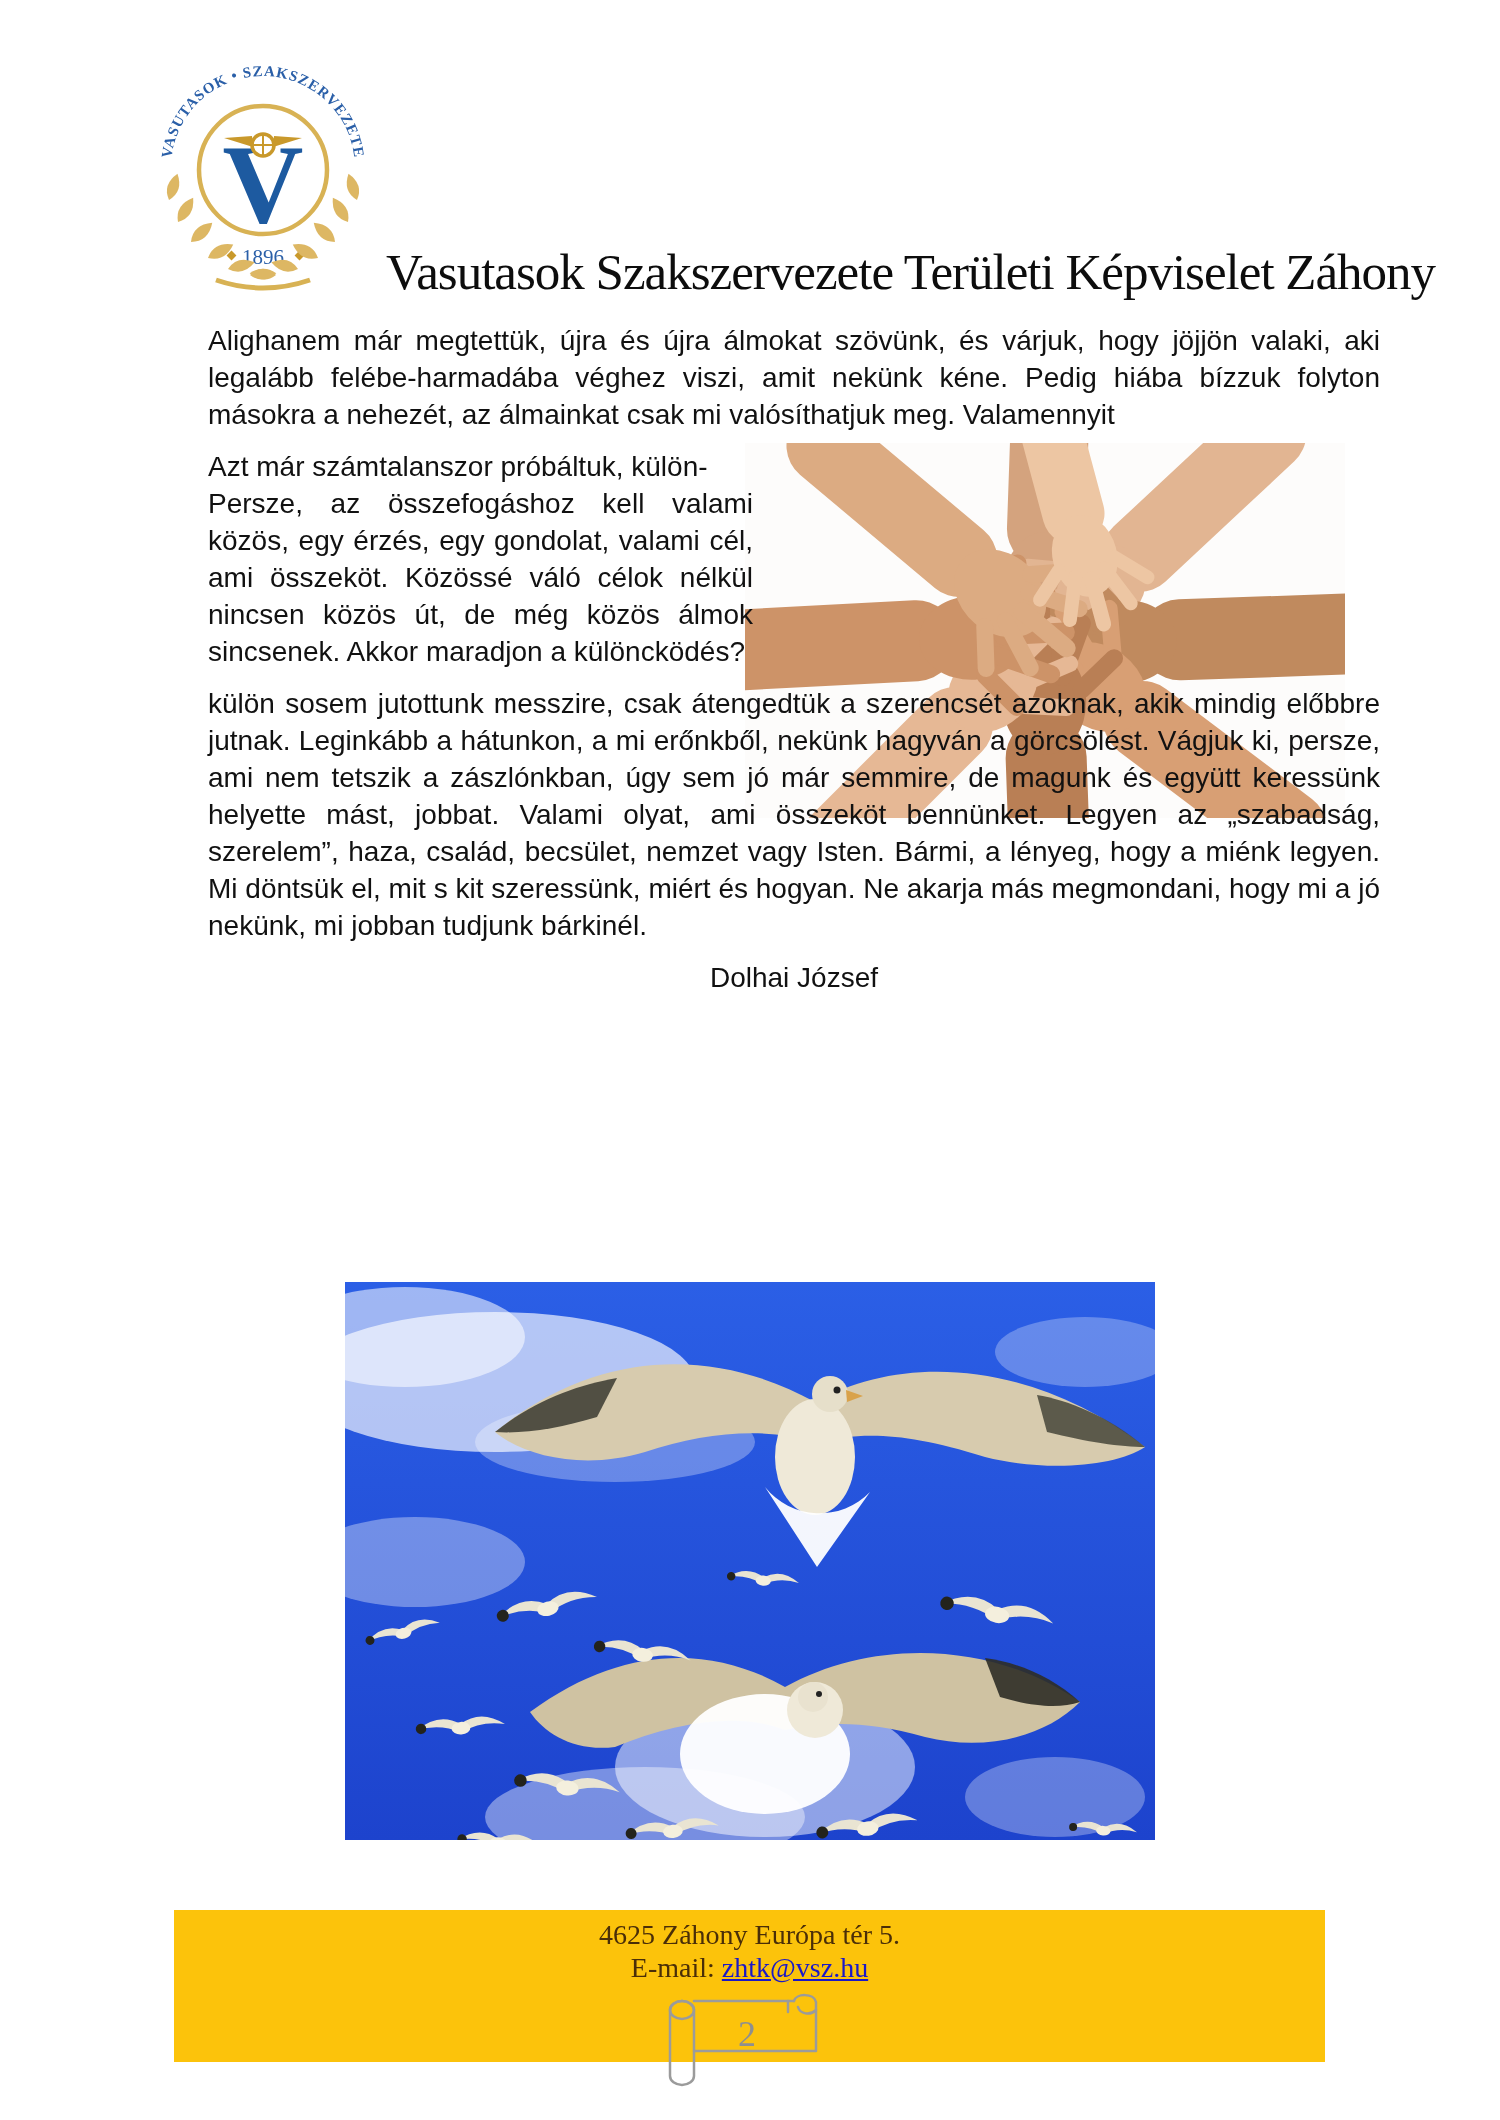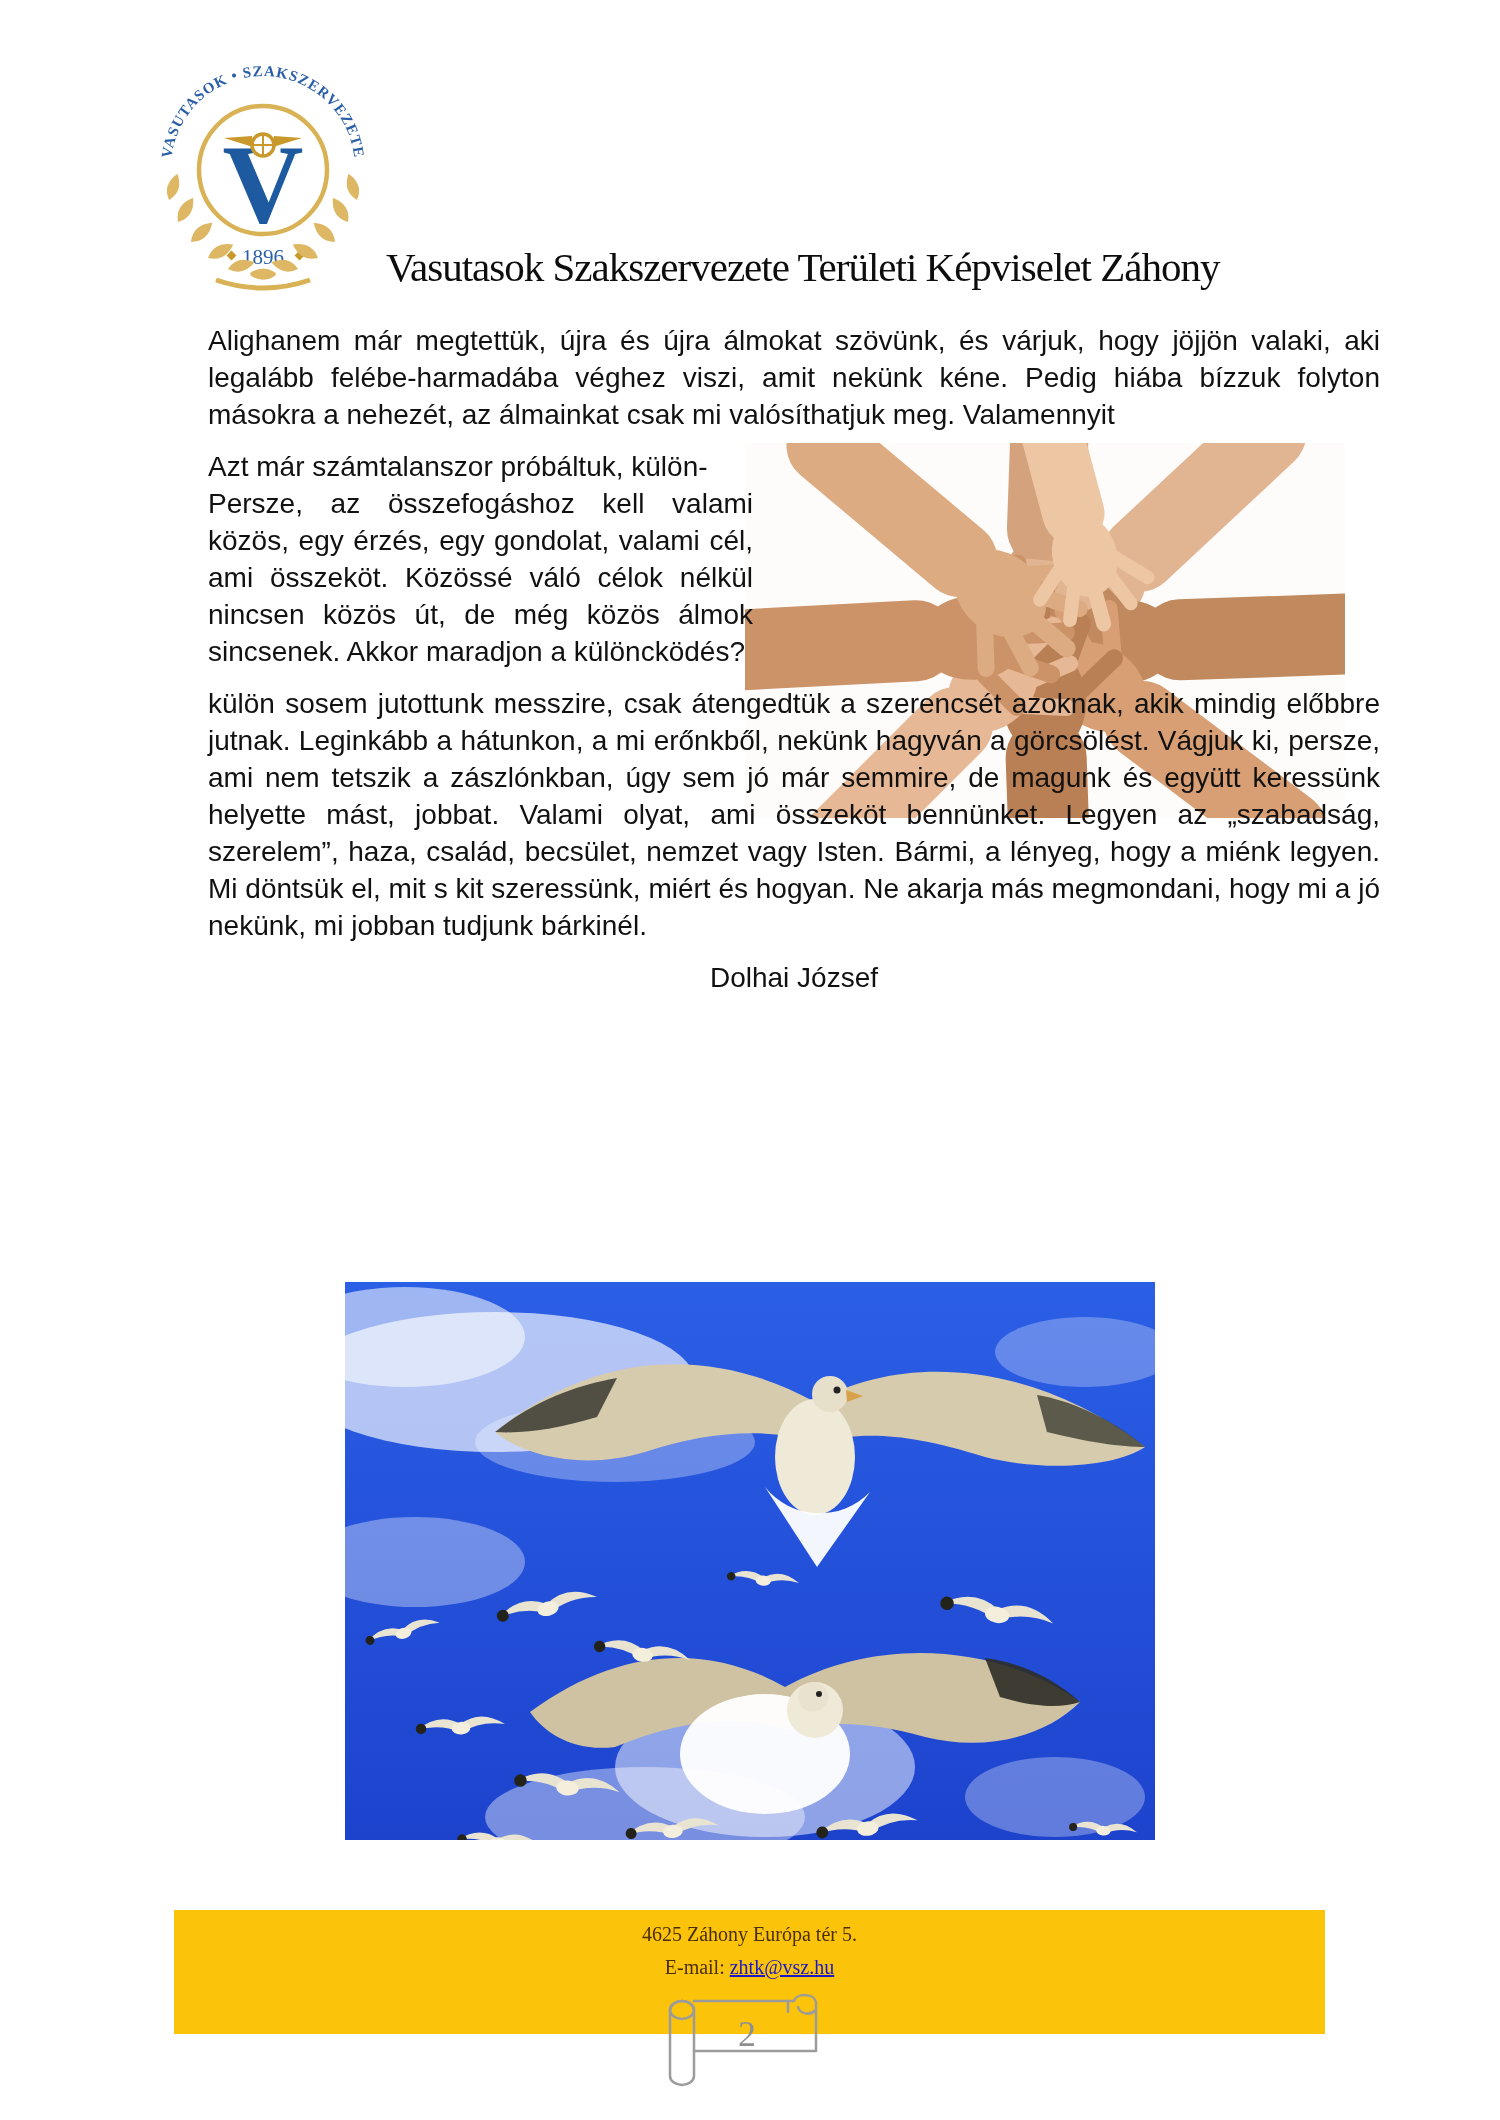--- a/index.html
+++ b/index.html
@@ -6,38 +6,38 @@
   body{
     width:1500px;height:2120px;position:relative;background:#ffffff;
     font-family:"Liberation Sans",sans-serif;color:#111;overflow:hidden;
   }
   .abs{position:absolute;}
 
   
   #logo-box{left:158px;top:50px;width:215px;height:245px;}
   #page-title{
     left:386px;top:243px;width:880px;
-    font-family:"Liberation Serif",serif;font-size:41px;letter-spacing:-1px;
+    font-family:"Liberation Serif",serif;font-size:51px;letter-spacing:-1px;
     white-space:nowrap;color:#0d0d0d;
   }
 
   
   #article{left:175px;top:322px;width:1172px;font-size:28px;line-height:37px;text-align:justify;margin-left:33px;}
   #article p{margin:0 0 15px 0;}
   .narrow{width:545px;}
   #signature{text-align:center;margin-top:10px;}
 
   
   #hands-photo{left:745px;top:443px;width:600px;height:375px;}
   #birds-photo{left:345px;top:1282px;width:810px;height:558px;}
 
   
   #footer-bar{
-    left:174px;top:1910px;width:1151px;height:124px;
-    font-family:"Liberation Serif",serif;font-size:20px;line-height:33px;
+    left:174px;top:1910px;width:1151px;height:152px;
+    font-family:"Liberation Serif",serif;font-size:28px;line-height:33px;
     text-align:center;color:#4a2e08;padding-top:8px;box-sizing:border-box;
   }
   #footer-email-link{text-decoration:underline;cursor:pointer;}
 
   
   #scroll-badge{left:650px;top:1990px;width:175px;height:130px;}
 </style>
 </head>
 <body>
 

